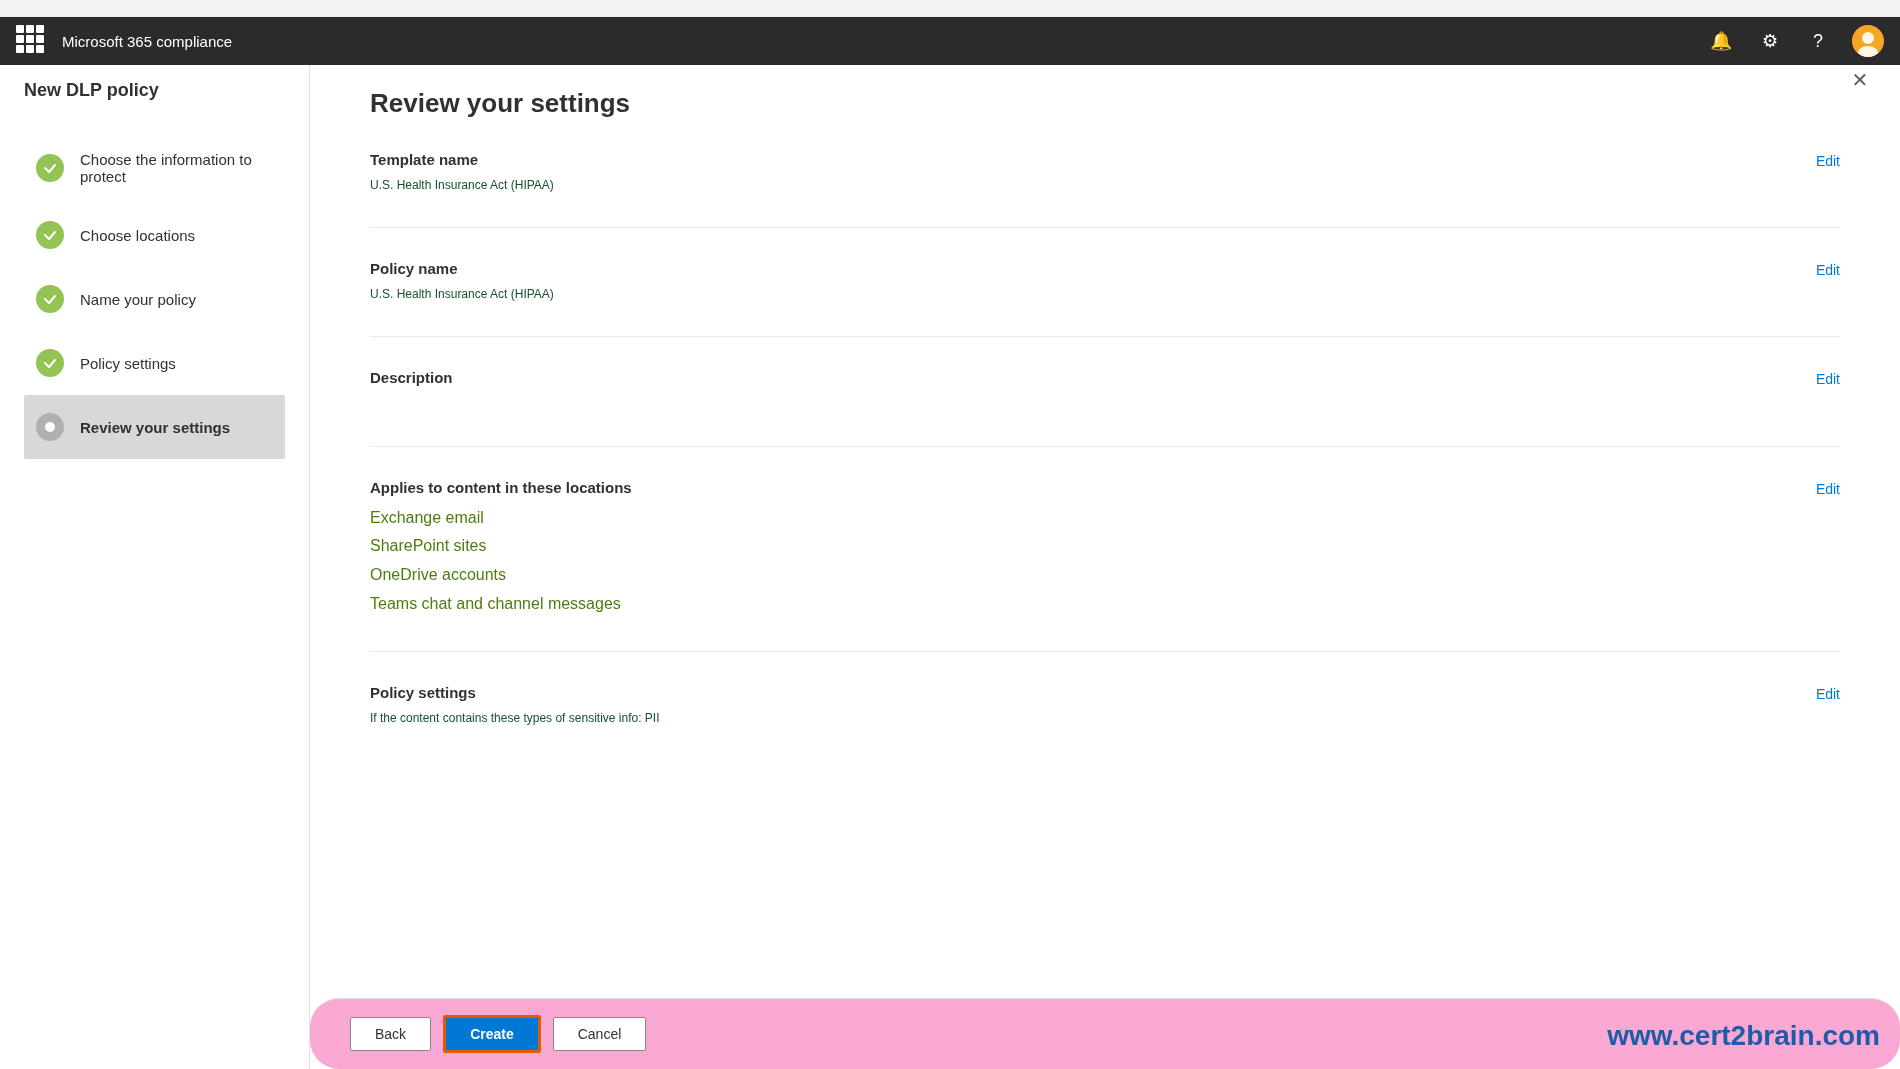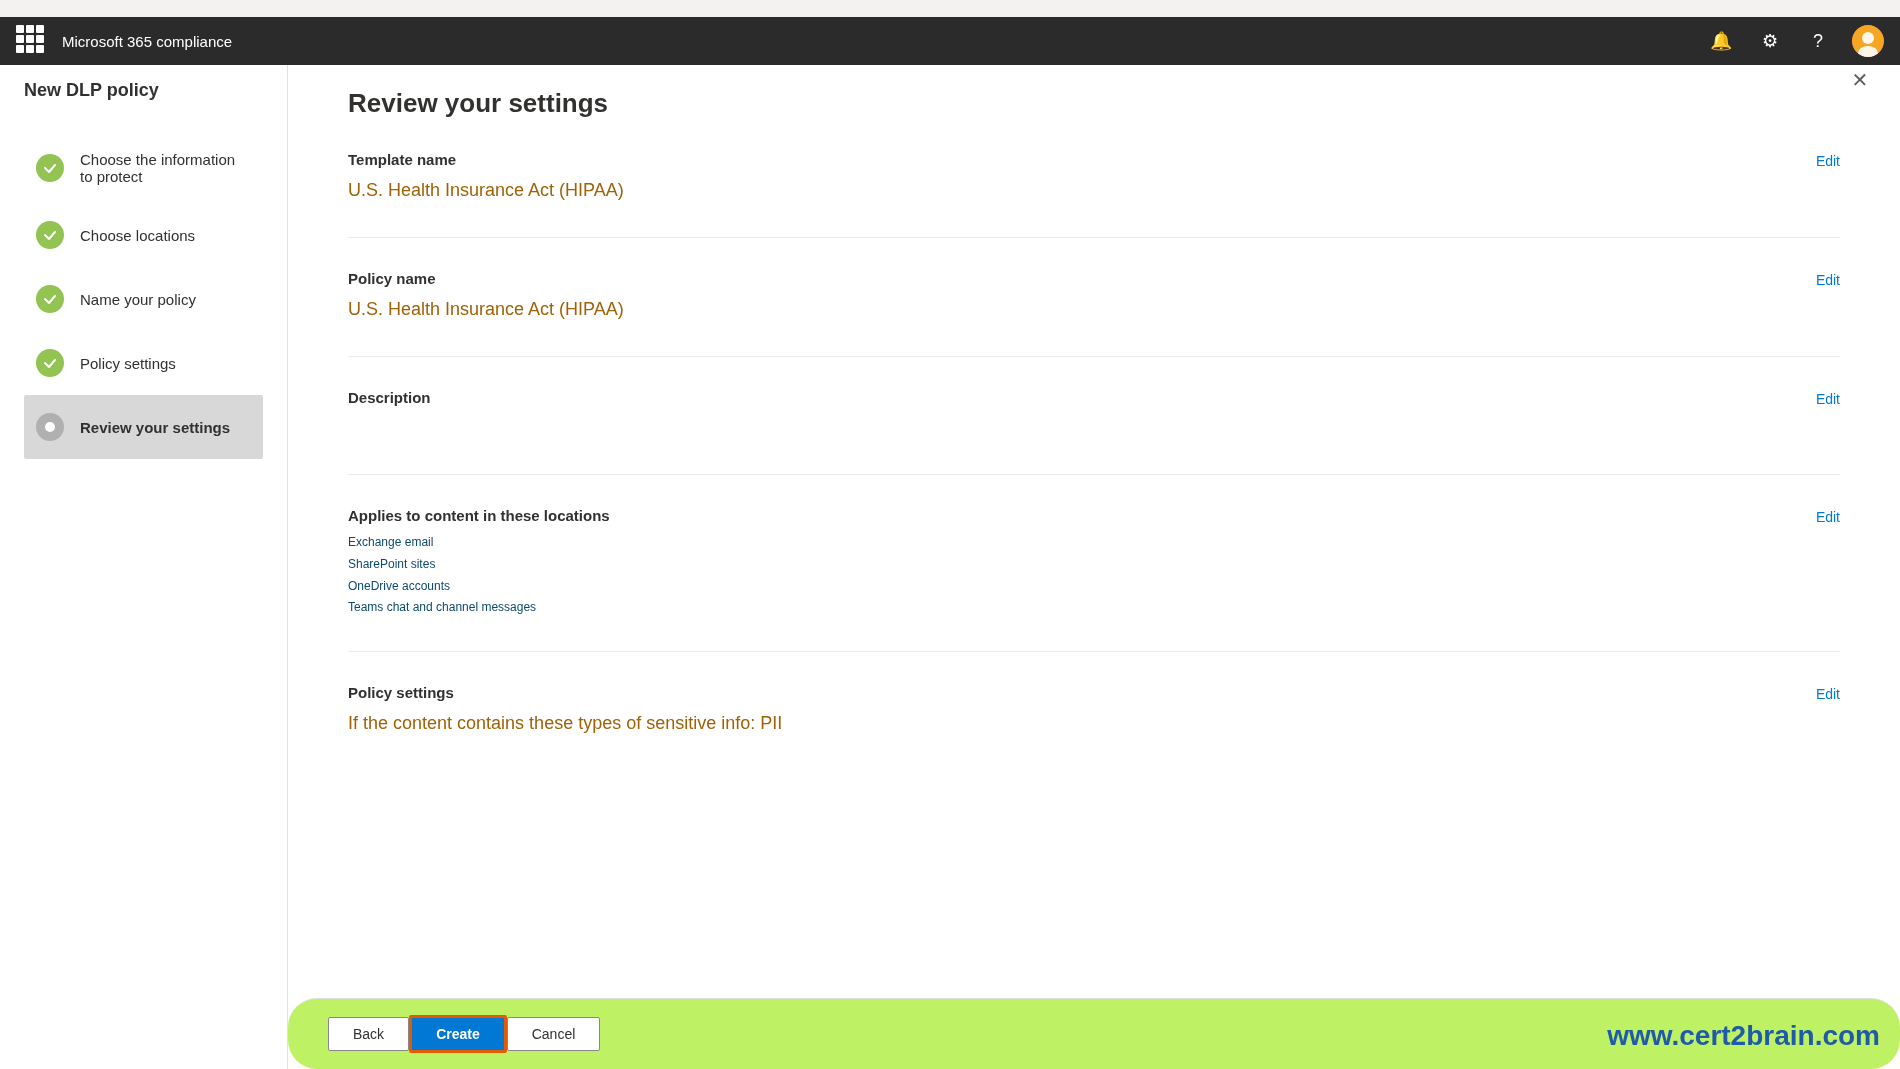--- a/index.html
+++ b/index.html
@@ -61,21 +61,21 @@
 
     
     .main-container {
       margin-top: 48px;
       display: flex;
       height: calc(1069px - 48px);
     }
 
     
     .sidebar {
-      width: 288px;
+      width: 310px;
       background: #fff;
       border-right: 1px solid #e0e0e0;
       padding: 32px 24px;
       flex-shrink: 0;
     }
     .sidebar-title {
       font-size: 18px;
       font-weight: 600;
       color: #323130;
       margin-bottom: 32px;
@@ -166,50 +166,50 @@
       align-items: flex-start;
       justify-content: space-between;
     }
     .setting-label {
       font-size: 15px;
       font-weight: 700;
       color: #323130;
       margin-bottom: 8px;
     }
     .setting-value {
-      font-size: 18px;
-      color: #a16207;
+      font-size: 12px;
+      color: #14532d;
       line-height: 1.6;
     }
     .edit-link {
       font-size: 14px;
       color: #0078d4;
       text-decoration: none;
       cursor: pointer;
       white-space: nowrap;
       margin-left: 40px;
       margin-top: 2px;
       text-align: right;
     }
     .setting-content { flex: 1; }
     .locations-list {
       list-style: none;
-      font-size: 12px;
-      color: #0c4a6e;
+      font-size: 16px;
+      color: #4d7c0f;
       line-height: 1.8;
     }
 
     
     .footer-bar {
-      background: #bef264;
+      background: #f9a8d4;
       border-top: 1px solid #e0e0e0;
       padding: 16px 40px;
       display: flex;
       align-items: center;
-      gap: 0;
+      gap: 12px;
       border-radius: 29px;
     }
     .footer-btn {
       padding: 8px 24px;
       font-size: 14px;
       border-radius: 2px;
       cursor: pointer;
       min-width: 80px;
     }
     .footer-btn.back {

